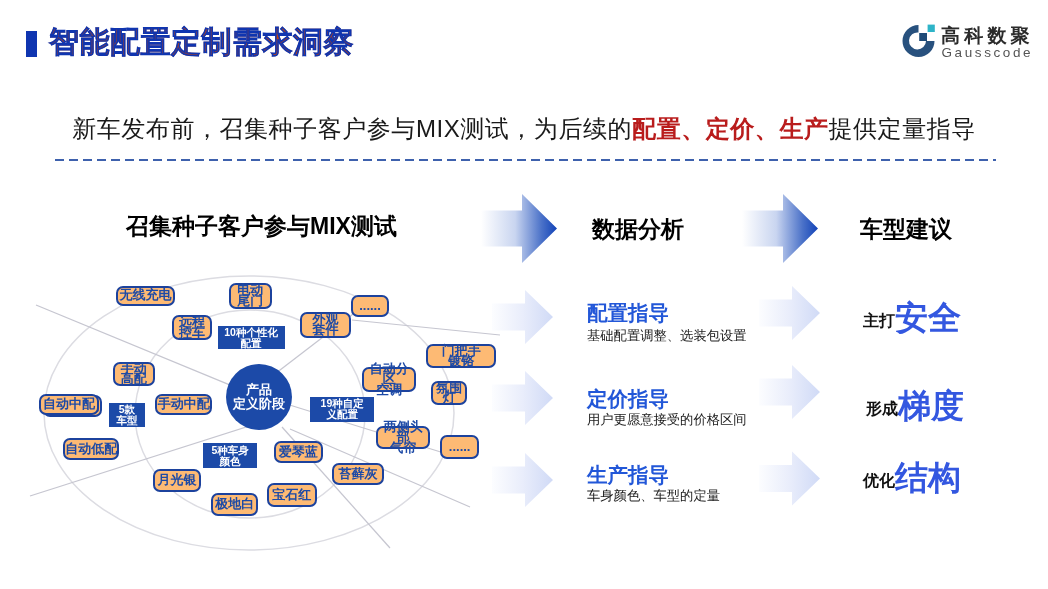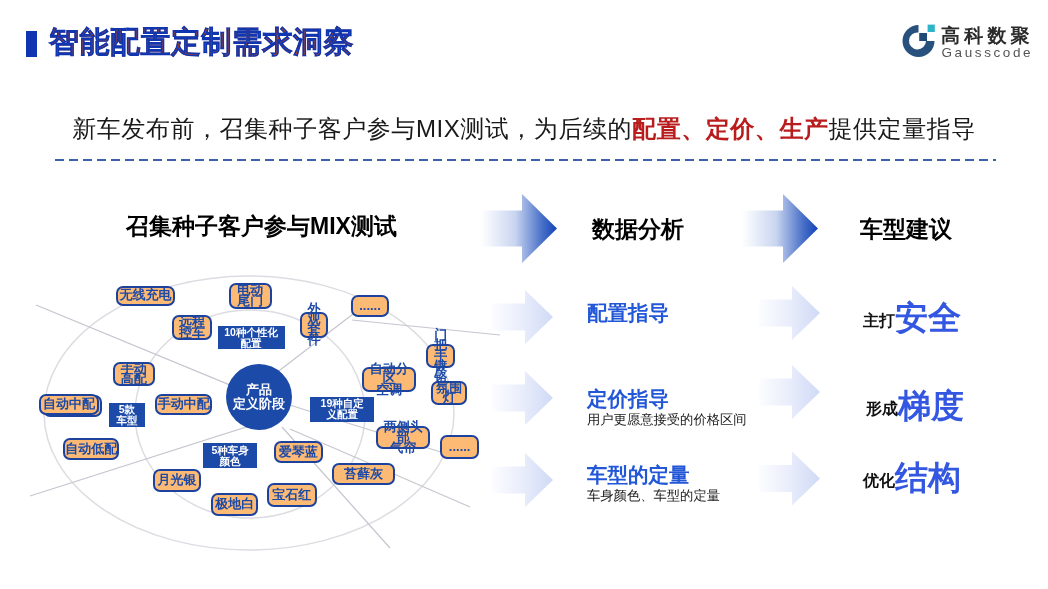--- a/index.html
+++ b/index.html
@@ -89,49 +89,50 @@
 
   <div class="abs" id="tbar"></div>
   <div class="abs" id="title">智能配置定制需求洞察</div>
   <div class="abs" id="sub">新车发布前，召集种子客户参与MIX测试，为后续的<b>配置、定价、生产</b>提供定量指导</div>
 
   <div class="abs h2" style="left:126px;top:211px;">召集种子客户参与MIX测试</div>
   <div class="abs h2" style="left:592px;top:214px;">数据分析</div>
   <div class="abs h2" style="left:860px;top:214px;">车型建议</div>
 
   <div class="abs rowt" style="left:587px;top:299px;">配置指导</div>
+  <div class="abs rows" style="left:587px;top:327px;">基础配置调整、选装包设置</div>
   <div class="abs rowt" style="left:587px;top:385px;">定价指导</div>
   <div class="abs rows" style="left:587px;top:411px;">用户更愿意接受的价格区间</div>
-  <div class="abs rowt" style="left:587px;top:461px;">车型的定量</div>
+  <div class="abs rowt" style="left:587px;top:461px;">生产指导</div>
   <div class="abs rows" style="left:587px;top:487px;">车身颜色、车型的定量</div>
 
   <div class="abs" style="left:863px;top:296px;white-space:nowrap;"><span class="kw-s">主打</span><span class="kw-b">安全</span></div>
   <div class="abs" style="left:866px;top:376px;white-space:nowrap;margin-top:8px;"><span class="kw-s">形成</span><span class="kw-b">梯度</span></div>
   <div class="abs" style="left:863px;top:456px;white-space:nowrap;"><span class="kw-s">优化</span><span class="kw-b">结构</span></div>
 
   <div class="abs" style="left:226px;top:383px;width:66px;text-align:center;color:#fff;font-weight:bold;font-size:13px;line-height:14px;">产品<br>定义阶段</div>
 
   <div class="db" style="left:217.6px;top:326.3px;width:67px;height:23px;">10种个性化<br>配置</div>
   <div class="db" style="left:310.2px;top:396.5px;width:64px;height:25.5px;">19种自定<br>义配置</div>
   <div class="db" style="left:203.3px;top:443.4px;width:53.5px;height:24.4px;">5种车身<br>颜色</div>
   <div class="db" style="left:109.1px;top:402.7px;width:35.6px;height:24.4px;">5款<br>车型</div>
 
   <div class="wb" style="left:115.7px;top:285.5px;width:59.6px;height:20.4px;">无线充电</div>
   <div class="wb" style="left:228.7px;top:283px;width:43.3px;height:25.5px;">电动<br>尾门</div>
   <div class="wb" style="left:351px;top:294.7px;width:38px;height:22.3px;">......</div>
   <div class="wb" style="left:171.7px;top:315.1px;width:40.8px;height:25.4px;">远程<br>控车</div>
-  <div class="wb" style="left:300px;top:312px;width:28px;height:25.5px;">外观<br>套件</div>
-  <div class="wb" style="left:426.3px;top:344.1px;width:29px;height:24px;">门把手<br>镀铬</div>
+  <div class="wb" style="left:300px;top:312px;width:51px;height:25.5px;">外观<br>套件</div>
+  <div class="wb" style="left:426.3px;top:344.1px;width:70px;height:24px;">门把手<br>镀铬</div>
   <div class="wb" style="left:42.9px;top:352.8px;width:59.6px;height:21.9px;margin-top:42px;">自动高配</div>
   <div class="wb" style="left:112.7px;top:361.9px;width:42.2px;height:24.4px;">手动<br>高配</div>
   <div class="wb" style="left:362.2px;top:367px;width:53.9px;height:25px;">自动分区<br>空调</div>
   <div class="wb" style="left:431.4px;top:381.3px;width:35.6px;height:23.9px;">氛围<br>灯</div>
   <div class="wb" style="left:39.3px;top:393.5px;width:59.6px;height:21.9px;">自动中配</div>
   <div class="wb" style="left:154.9px;top:393.5px;width:57.5px;height:21.9px;">手动中配</div>
   <div class="wb" style="left:63.3px;top:438.3px;width:56px;height:21.9px;">自动低配</div>
   <div class="wb" style="left:376.4px;top:425.6px;width:53.5px;height:23.9px;">两侧头部<br>气帘</div>
   <div class="wb" style="left:440px;top:435.4px;width:39.3px;height:23.4px;">......</div>
   <div class="wb" style="left:153.4px;top:468.8px;width:47.3px;height:22.9px;">月光银</div>
   <div class="wb" style="left:210.9px;top:493px;width:47.5px;height:23px;">极地白</div>
   <div class="wb" style="left:266.9px;top:483.1px;width:49.9px;height:24px;">宝石红</div>
   <div class="wb" style="left:273.6px;top:440.8px;width:49.4px;height:21.9px;">爱琴蓝</div>
-  <div class="wb" style="left:332.1px;top:462.7px;width:63px;height:22.4px;">苔藓灰</div>
+  <div class="wb" style="left:332.1px;top:462.7px;width:52px;height:22.4px;">苔藓灰</div>
 </div>
 
 </body></html>

